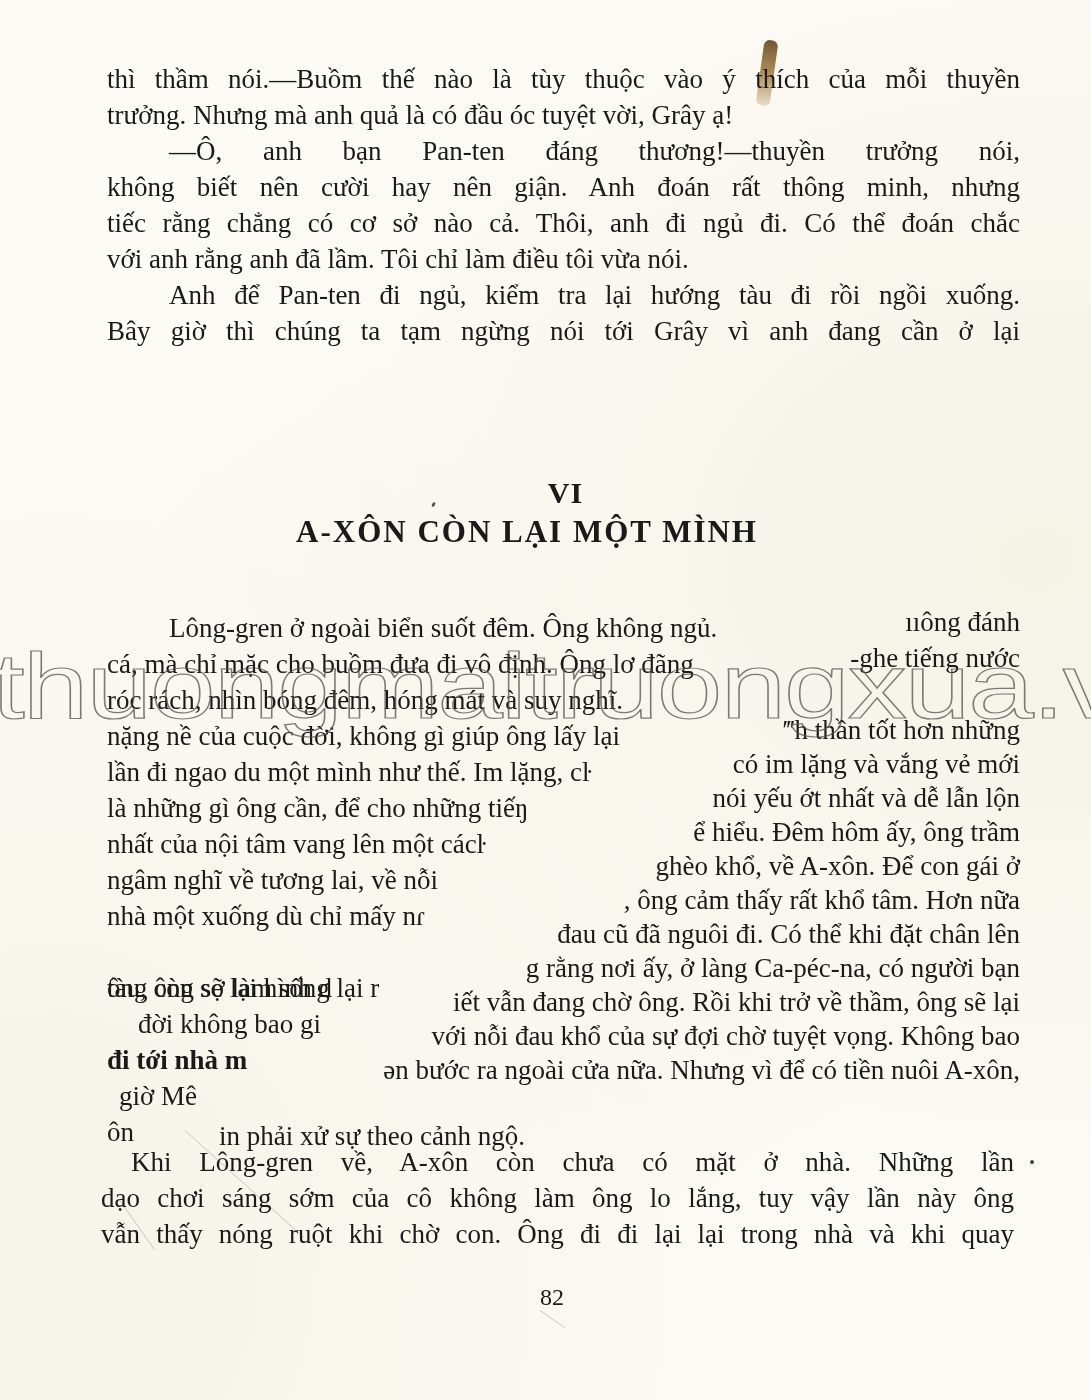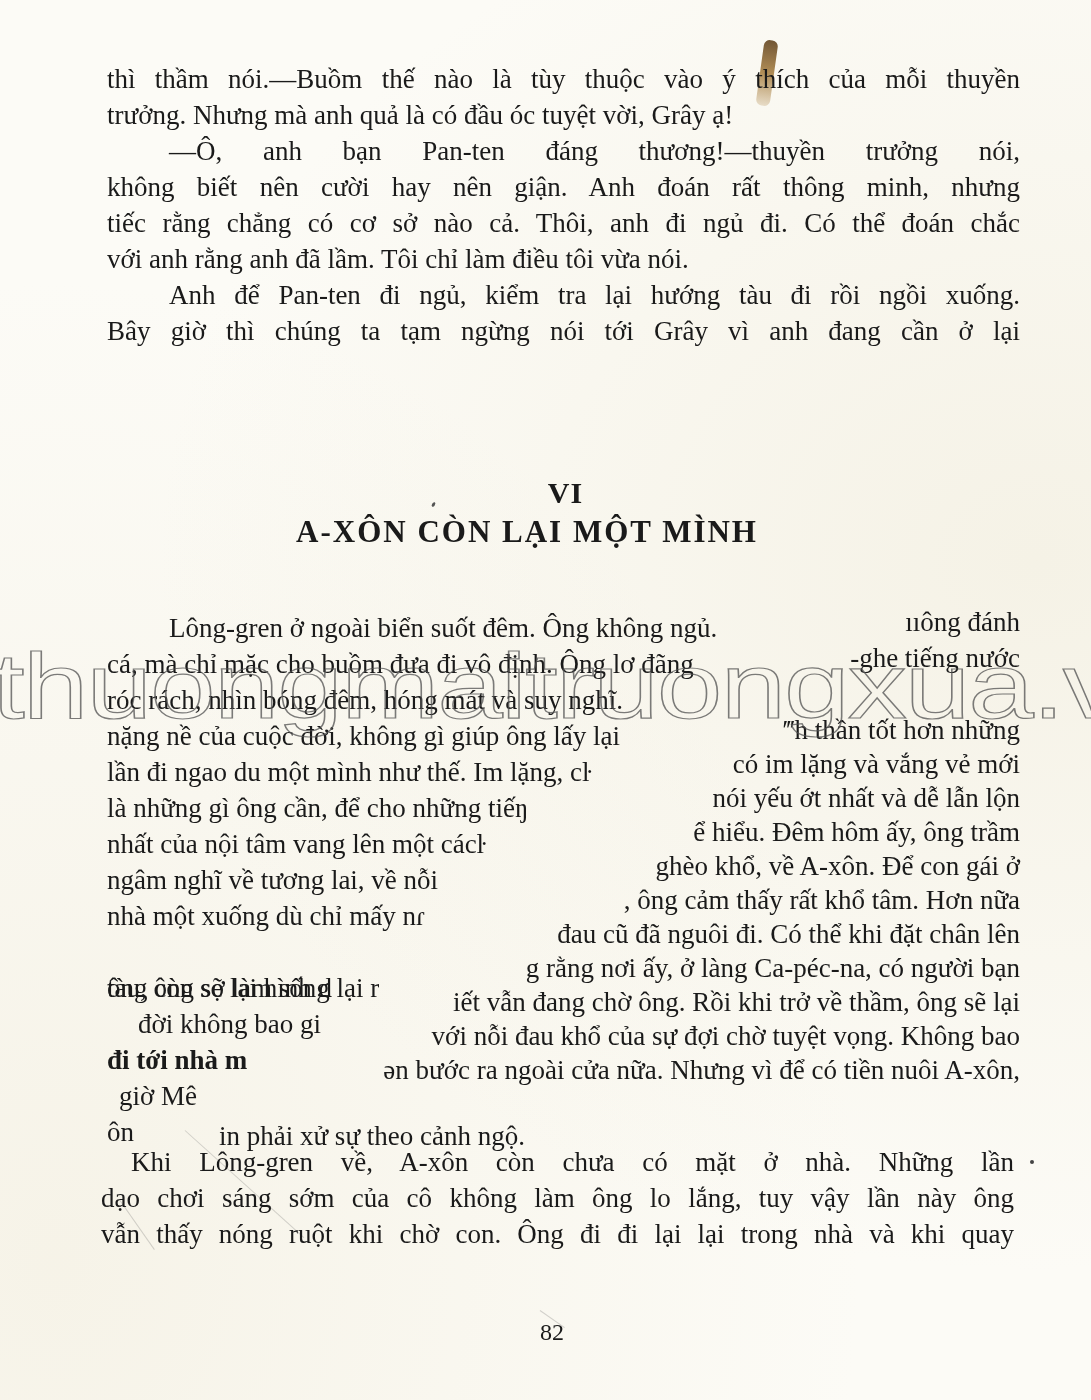--- a/index.html
+++ b/index.html
@@ -72,21 +72,20 @@
     }
     .page-number {
       position: absolute;
       left: 0;
       width: 1091px;
       top: 1284px;
       text-align: center;
       font-size: 24px;
       padding-left: 13px;
       box-sizing: border-box;
-      margin-top: 35px;
     }
     .watermark {
       position: absolute;
       left: -8px;
       top: 640px;
       font-family: "Liberation Sans", "DejaVu Sans", sans-serif;
       font-size: 118px;
       line-height: 118px;
       color: transparent;
       -webkit-text-stroke: 1.6px rgba(80,80,80,0.75);

